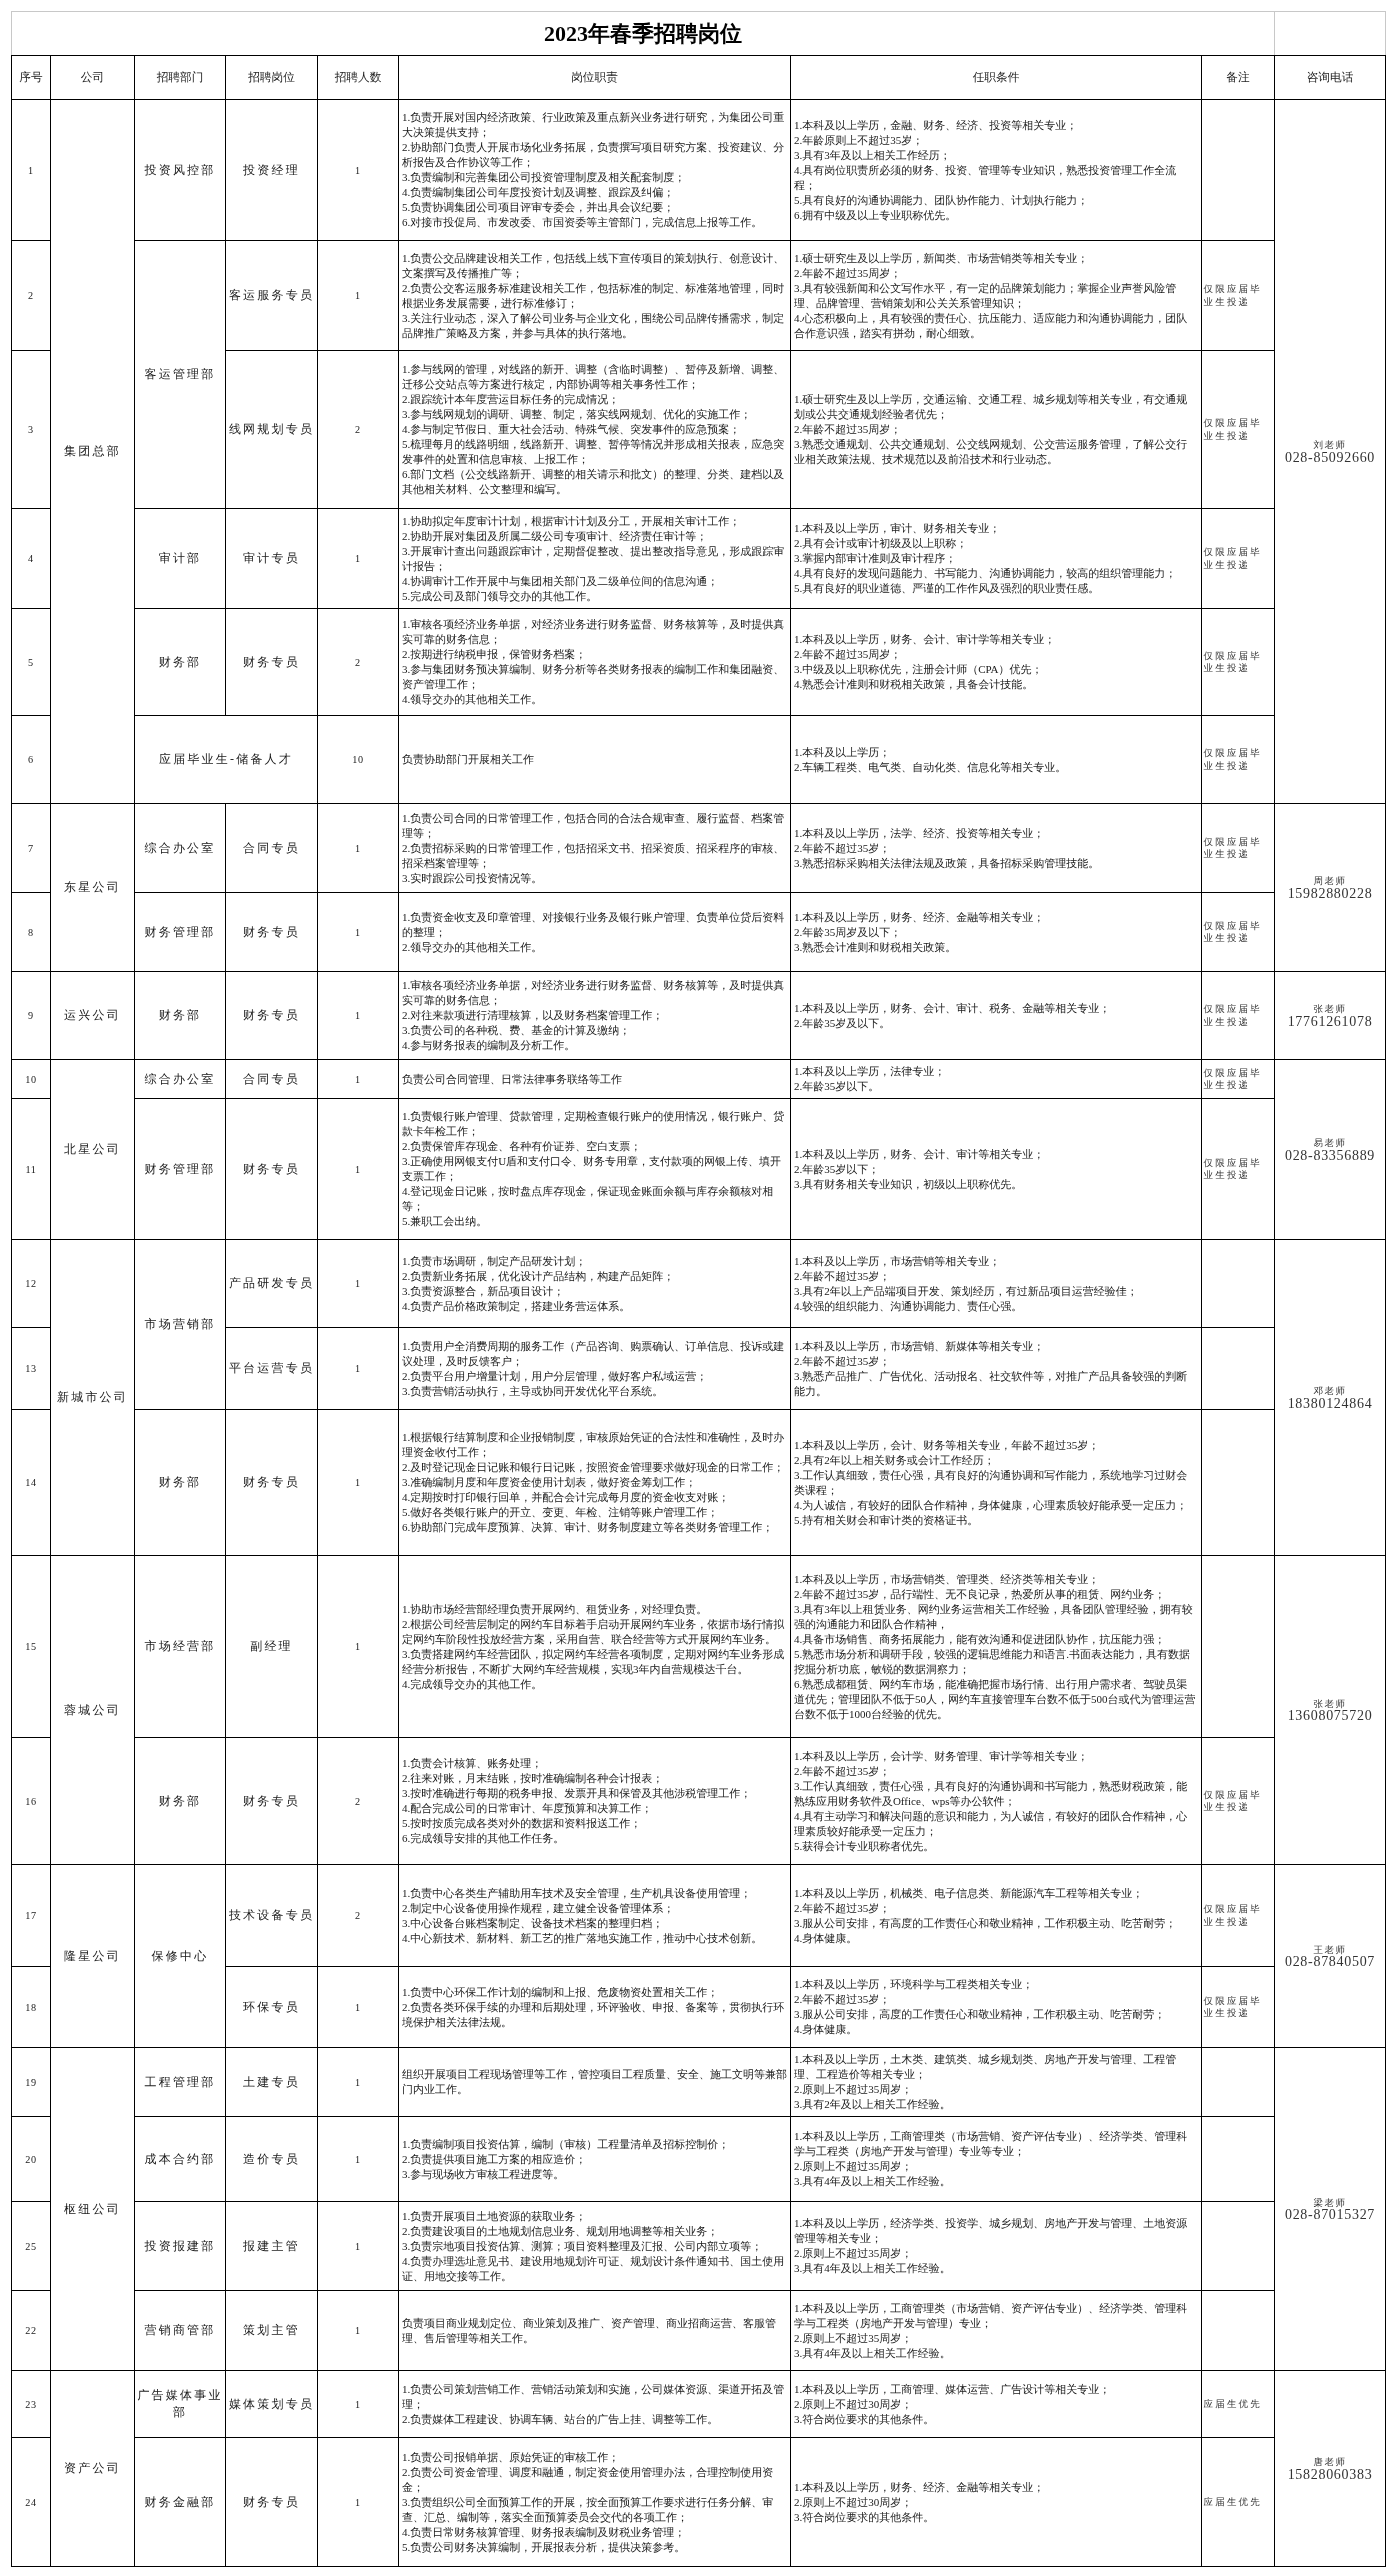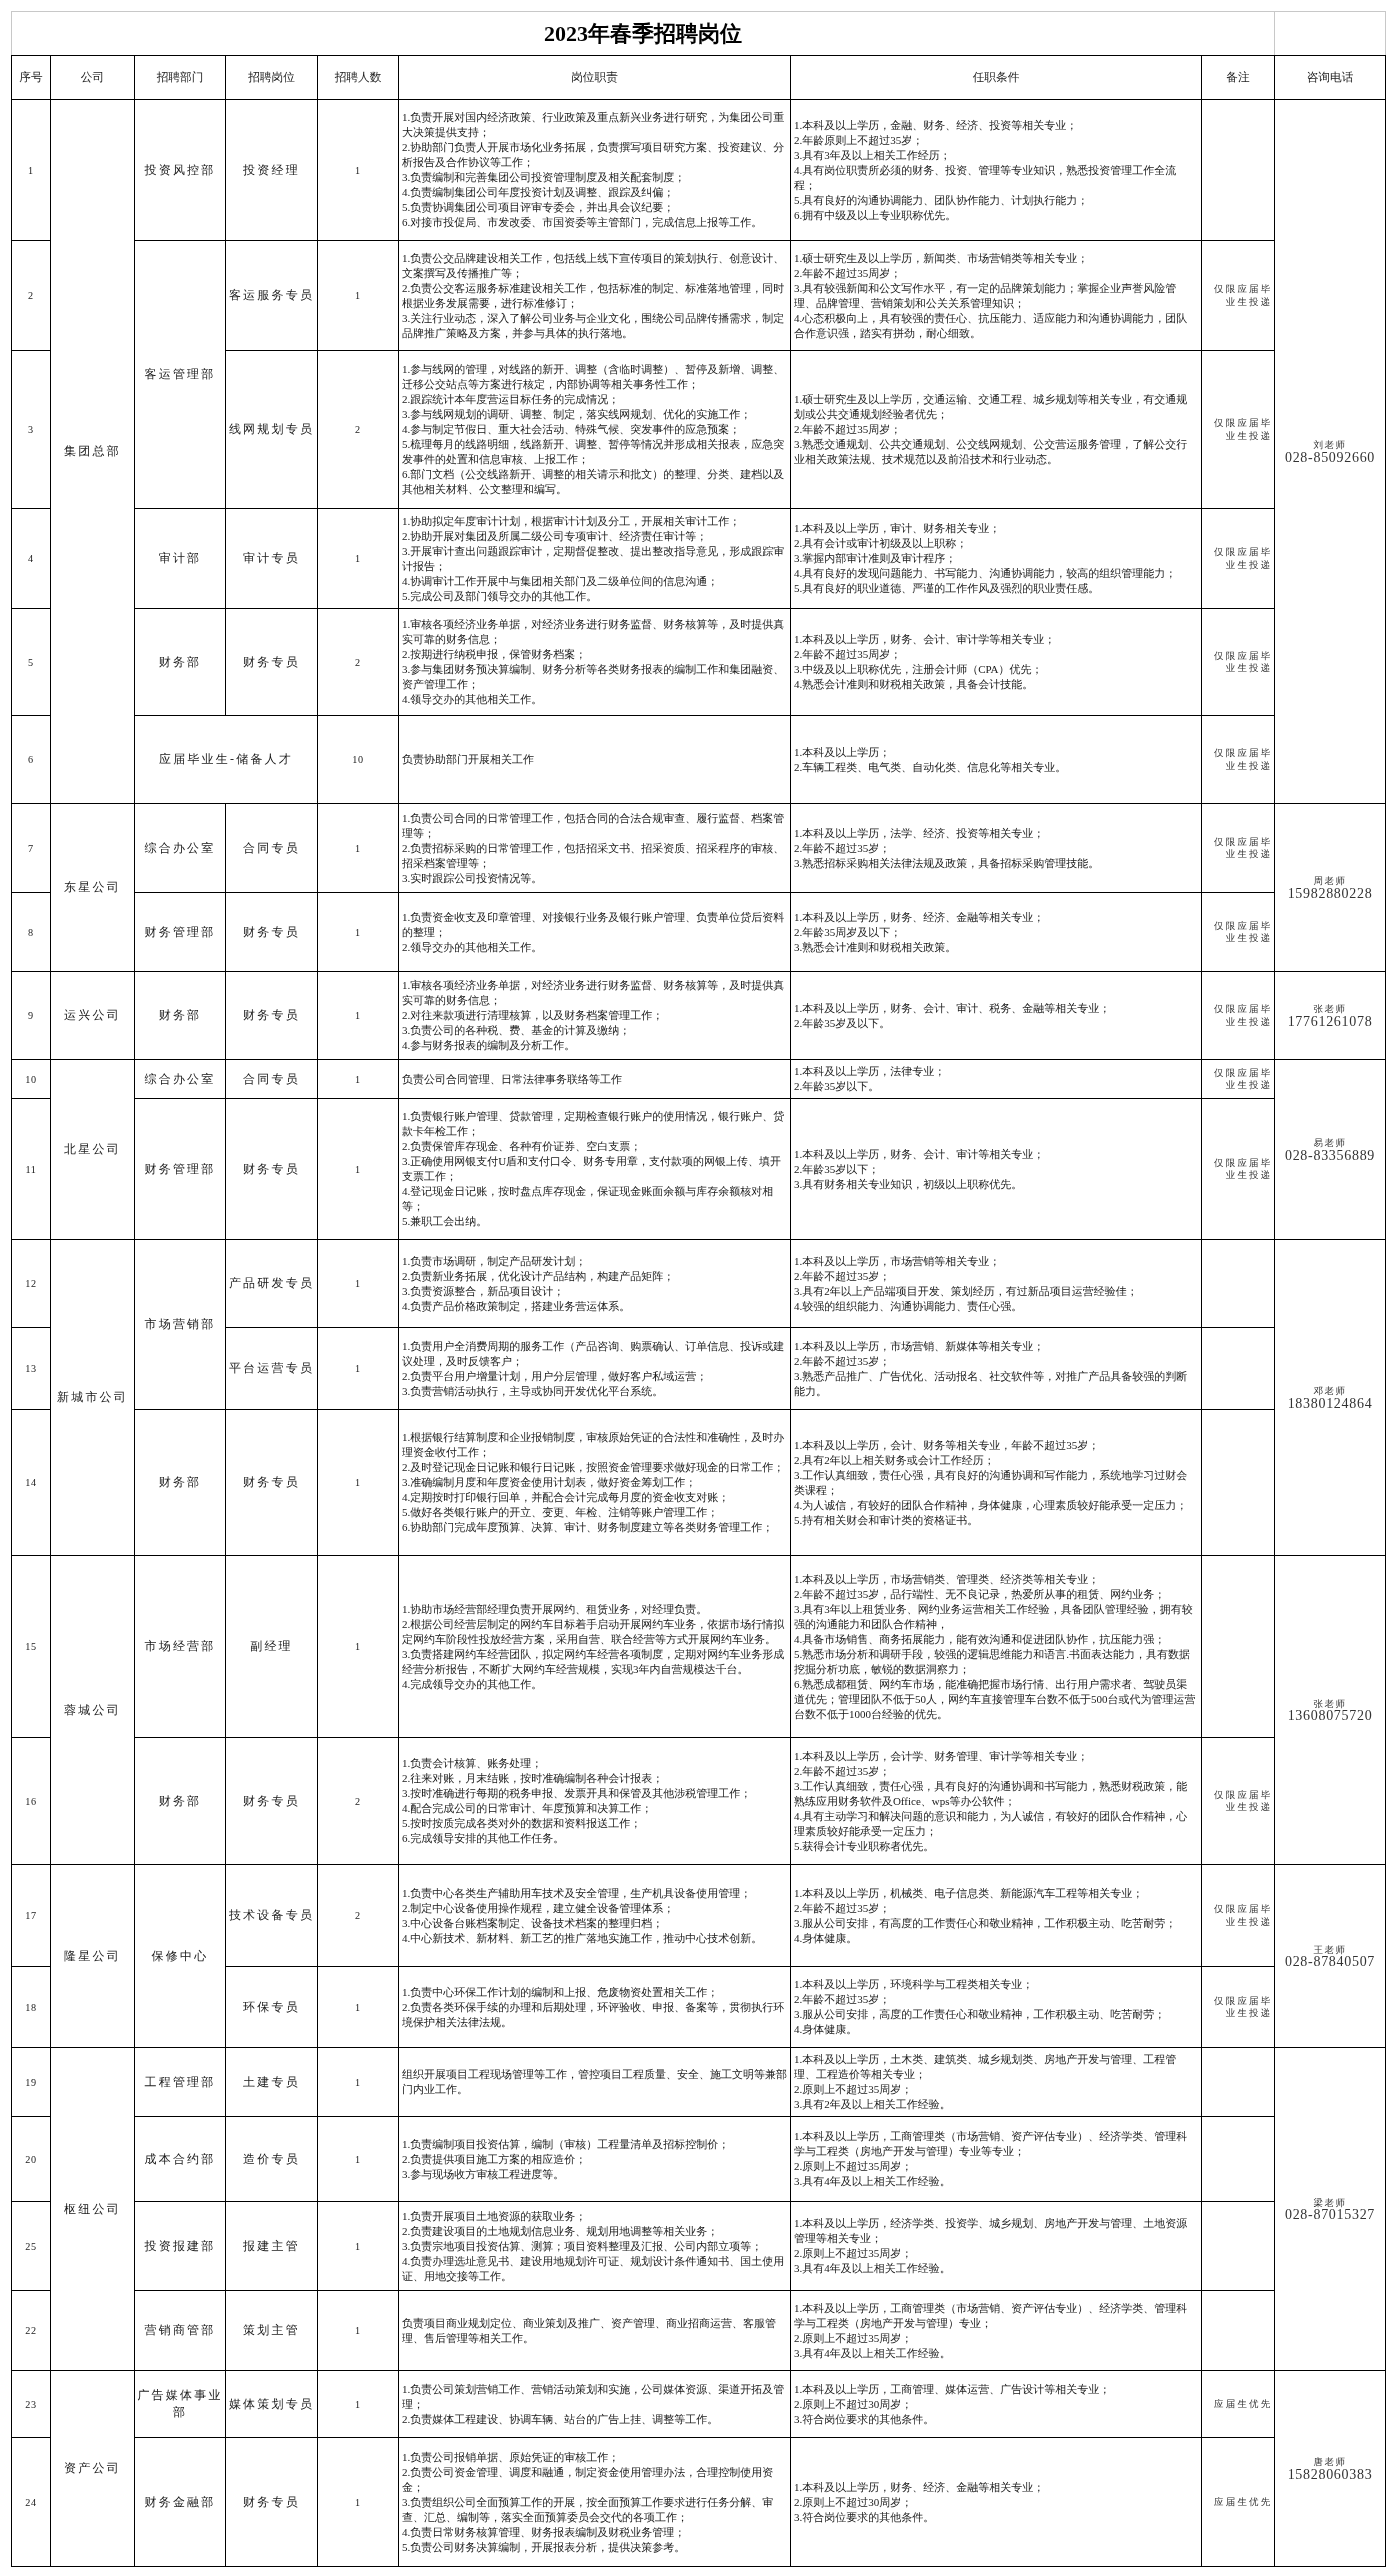--- a/index.html
+++ b/index.html
@@ -19,21 +19,21 @@
   .hdr td {
     border-top: 1.5px solid #000; text-align: center;
     font-family: "DejaVu Sans", "Liberation Sans", sans-serif; font-size: 11.7px; color: #222;
   }
   .c-seq { text-align: center; font-size: 10.2px; letter-spacing: 0.7px; }
   .c-mid { text-align: center; font-size: 12px; letter-spacing: 2.2px; padding: 0 1.5px !important; }
   .c-text {
     text-align: left; white-space: pre-line; font-size: 11px; line-height: 15px;
     padding: 1.5px 2.9px !important; color: #1a1a1a;
   }
-  .c-remark { text-align: right; font-size: 9.5px; letter-spacing: 2.2px; line-height: 12.4px; padding: 0 1.5px !important; color: #333; }
+  .c-remark { text-align: left; font-size: 9.5px; letter-spacing: 2.2px; line-height: 12.4px; padding: 0 1.5px !important; color: #333; }
   .c-contact { text-align: center; font-size: 9.5px; letter-spacing: 1.5px; line-height: 12.4px; color: #333; }
   .c-contact span { display: block; text-align: center; }
   .c-contact .phone { letter-spacing: 0.7px; font-size: 14px; }
 </style>
 </head>
 <body>
 
 <table class="sheet">
   <colgroup>
     <col style="width:39px">

